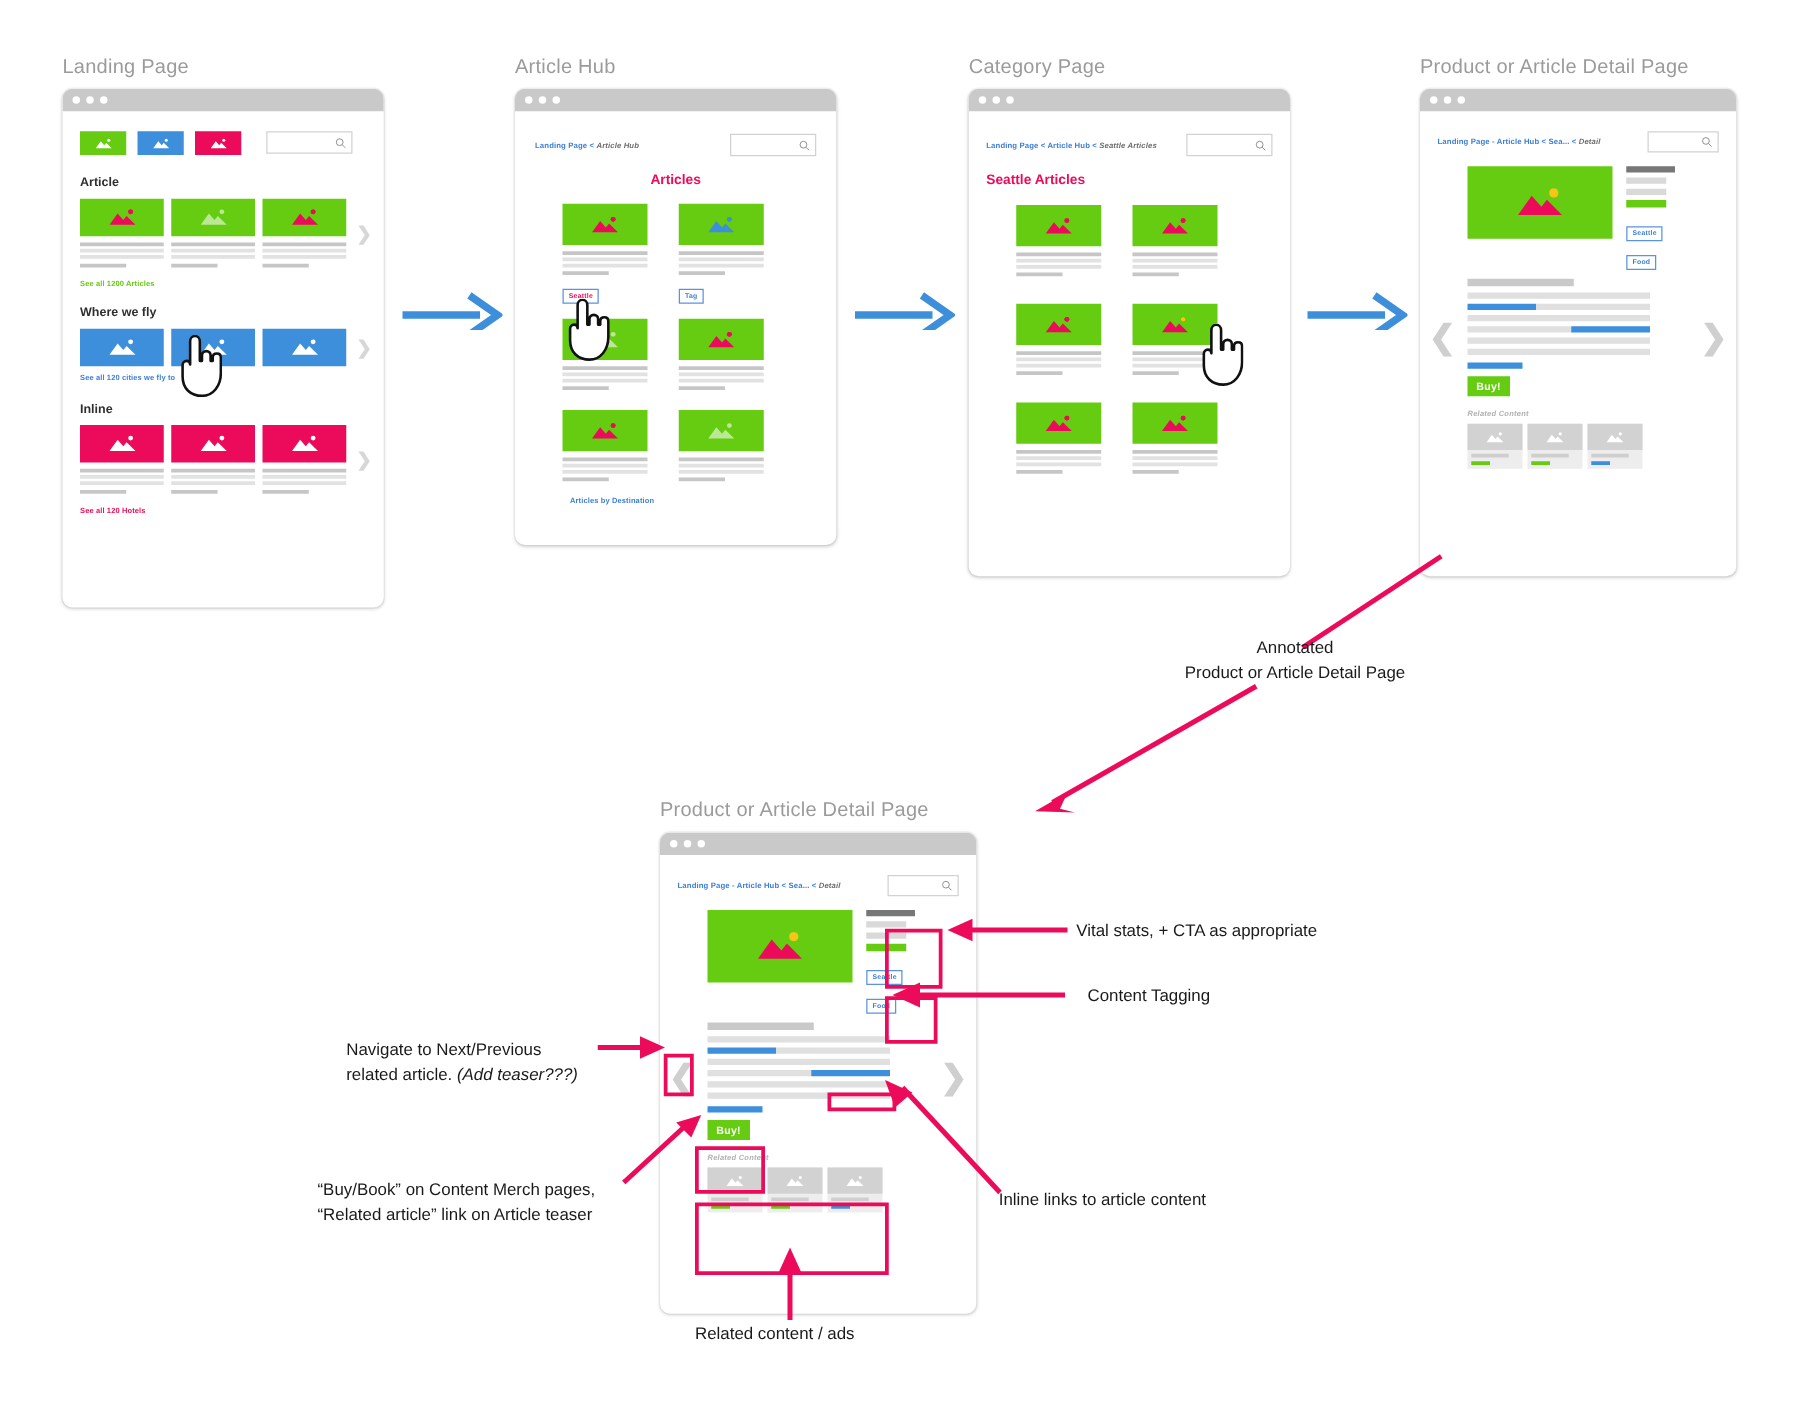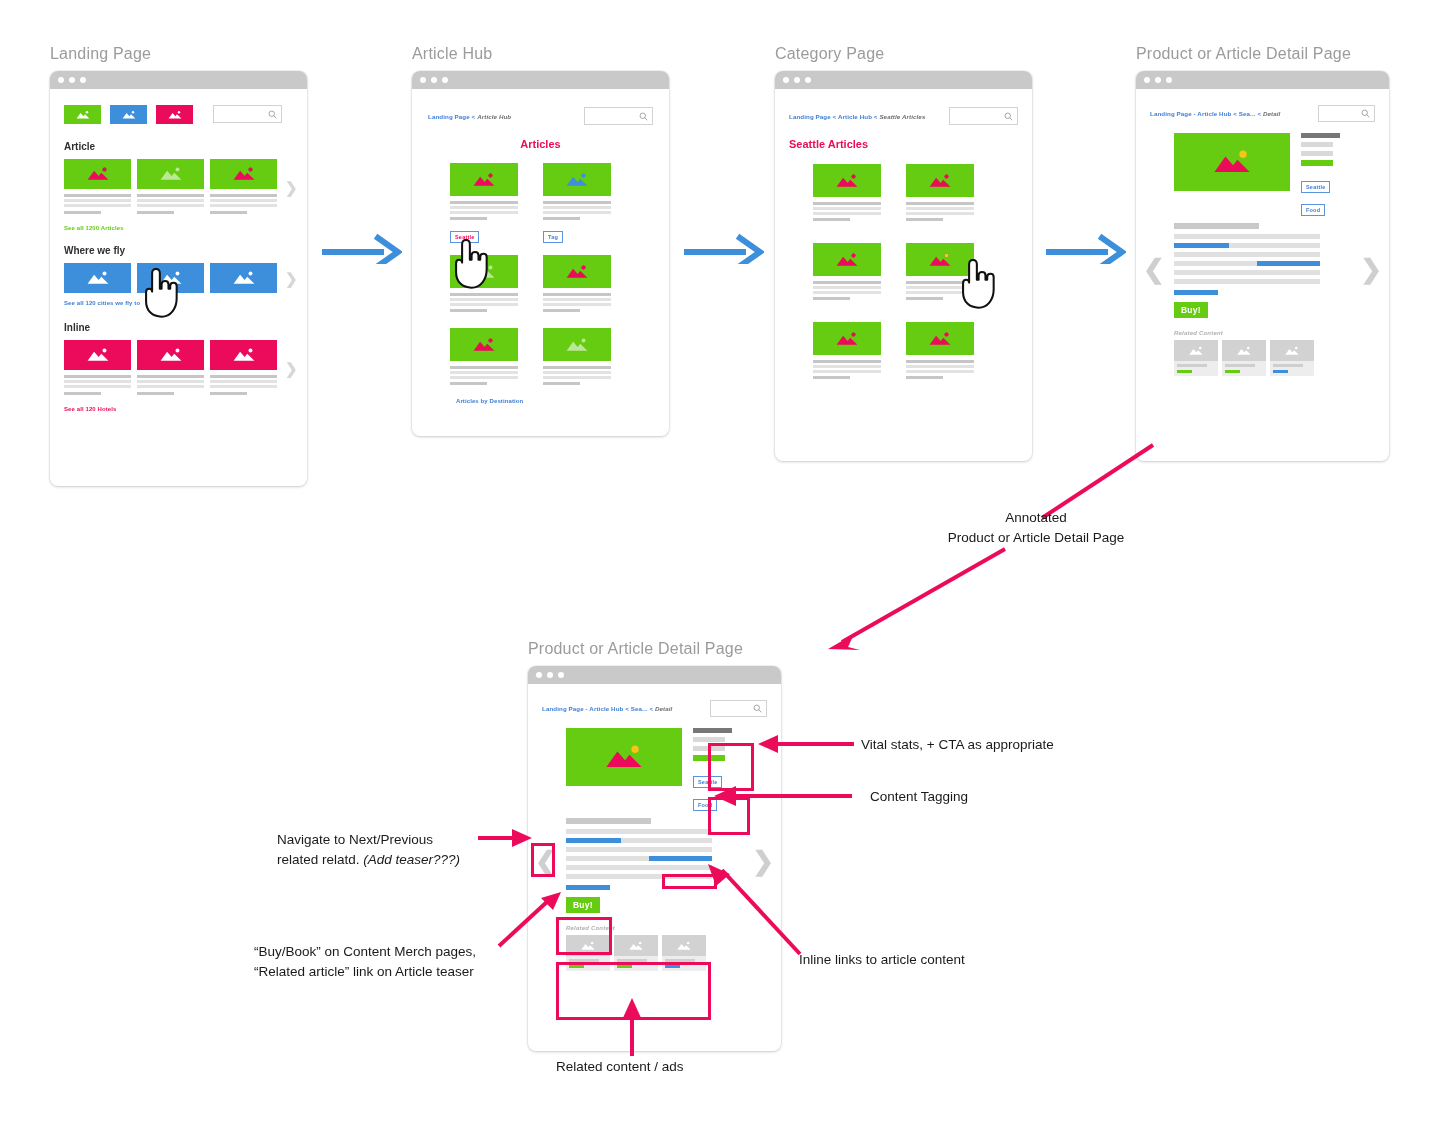--- a/index.html
+++ b/index.html
@@ -773,21 +773,21 @@
 <div class="anno" style="left:861px; top:735px;">Vital stats, + CTA as appropriate</div>
 
 <svg style="position:absolute; left:712px; top:779px;" width="142" height="36" viewBox="0 0 142 36">
   <line x1="140" y1="17" x2="20" y2="17" stroke="#ec0b5a" stroke-width="4"></line>
   <path d="M2 17 L24 7 L24 27 Z" fill="#ec0b5a"></path>
 </svg>
 <div class="anno" style="left:870px; top:787px;">Content Tagging</div>
 
 <div class="anno" style="left:277px; top:830px; text-align:right; white-space:normal; width:230px;">
   <div style="text-align:left">Navigate to Next/Previous</div>
-  <div style="text-align:left"><span>related relatd. </span><span class="it">(Add teaser???)</span></div>
+  <div style="text-align:left"><span>related article. </span><span class="it">(Add teaser???)</span></div>
 </div>
 <svg style="position:absolute; left:478px; top:823px;" width="56" height="30" viewBox="0 0 56 30">
   <line x1="0" y1="15" x2="40" y2="15" stroke="#ec0b5a" stroke-width="4"></line>
   <path d="M54 15 L34 6 L34 24 Z" fill="#ec0b5a"></path>
 </svg>
 
 <div class="anno" style="left:244px; top:942px;margin-left:10px;">
   <div>“Buy/Book” on Content Merch pages,</div>
   <div>“Related article” link on Article teaser</div>
 </div>

